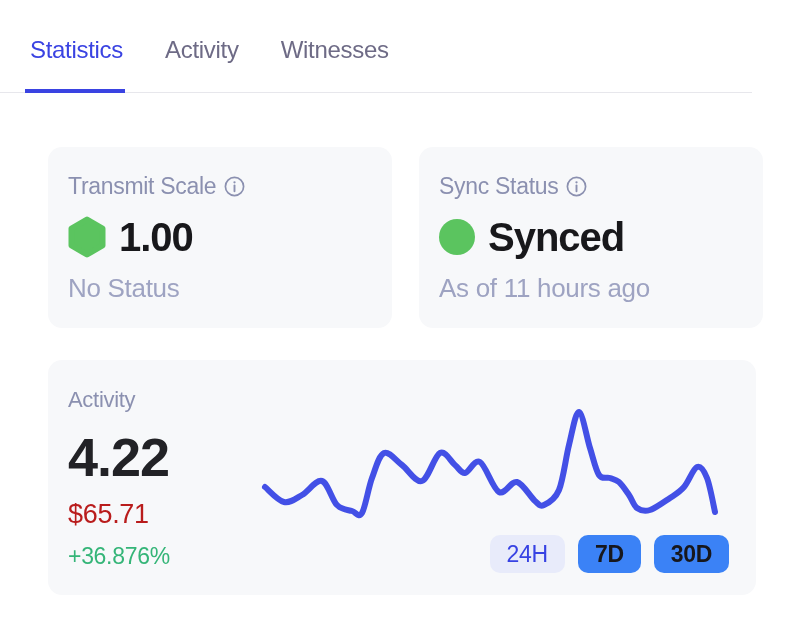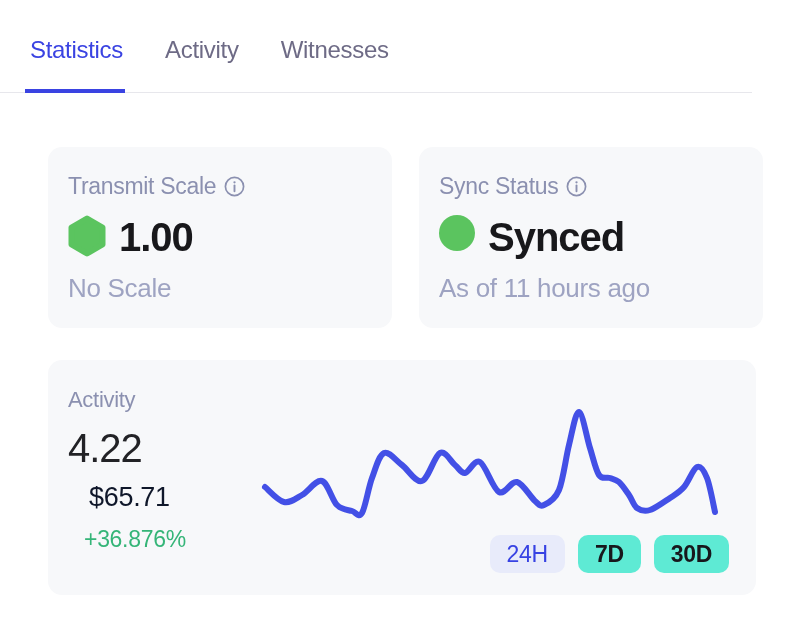--- a/index.html
+++ b/index.html
@@ -43,54 +43,54 @@
     background: #F7F8FA;
     border-radius: 14px;
     padding: 26px 20px 0 20px;
   }
   .card-label {
     display: flex; align-items: center; gap: 8px;
     font-size: 23px; letter-spacing: -0.3px;
     color: #8B90B0;
   }
   .info-icon { flex: 0 0 auto; color: #8B90B0; }
-  .value-row { display: flex; gap: 13px; margin-top: 15px; height: 44px; }
+  .value-row { display: flex; align-items: center; gap: 13px; margin-top: 15px; height: 44px; }
   .big-value {
     font-size: 40px; font-weight: 600; letter-spacing: -1px;
     color: #18181B;
   }
   .marker-circle {
     width: 36px; height: 36px; border-radius: 50%;
     background: #5BC45F;
   }
   .card-sub { font-size: 26px; letter-spacing: -0.3px; color: #9EA3C2; margin-top: 14px; }
   
   .earnings-card {
     position: relative;
     width: 708px; height: 235px;
     background: #F7F8FA;
     border-radius: 14px;
     margin: 32px 0 0 48px;
     padding: 27px 20px 0 20px;
   }
   .earnings-label { font-size: 22px; letter-spacing: -0.3px; color: #8B90B0; }
-  .earnings-value { font-size: 40px; font-weight: 400; letter-spacing: -1px; color: #222226; margin-top: 13px; }
-  .earnings-usd { font-size: 27px; letter-spacing: -0.3px; color: #0f172a; margin-top: 11px; margin-left: 21px; }
-  .earnings-pct { font-size: 23px; letter-spacing: -0.3px; color: #35B578; margin-top: 13px; font-weight: 400; margin-left: 16px; }
+  .earnings-value { font-size: 54px; font-weight: 700; letter-spacing: -1px; color: #222226; margin-top: 13px; }
+  .earnings-usd { font-size: 27px; letter-spacing: -0.3px; color: #b91c1c; margin-top: 11px; }
+  .earnings-pct { font-size: 23px; letter-spacing: -0.3px; color: #35B578; margin-top: 13px; font-weight: 400; }
   .sparkline { position: absolute; left: 214px; top: 48px; overflow: visible; }
   .range-buttons {
     position: absolute; right: 27px; bottom: 22px;
     display: flex; gap: 13px;
   }
   .range-btn {
     height: 38px;
     padding: 0 17px;
     border: none;
     border-radius: 10px;
-    background: #5eead4;
+    background: #3b82f6;
     color: #17171C;
     font-family: "Liberation Sans", sans-serif;
     font-size: 23px;
     font-weight: 600;
     letter-spacing: -0.3px;
     display: flex; align-items: center;
     cursor: pointer;
   }
   .range-btn.active { background: #E8EBFA; color: #3742E3; font-weight: 400; }
 </style>
@@ -115,21 +115,21 @@
           <circle cx="10.5" cy="6.3" r="1.15" fill="currentColor"></circle>
           <line x1="10.5" y1="9.4" x2="10.5" y2="15.2" stroke="currentColor" stroke-width="1.9" stroke-linecap="round"></line>
         </svg>
       </div>
       <div class="value-row">
         <svg width="38" height="42" viewBox="0 0 38 42">
           <polygon points="19,3.5 34.5,12.5 34.5,29.5 19,38.5 3.5,29.5 3.5,12.5" fill="#5BC45F" stroke="#5BC45F" stroke-width="6" stroke-linejoin="round"></polygon>
         </svg>
         <span class="big-value">1.00</span>
       </div>
-      <div class="card-sub">No Scale</div>
+      <div class="card-sub">No Status</div>
     </section>
 
     <section class="stat-card">
       <div class="card-label">
         <span>Sync Status</span>
         <svg class="info-icon" width="21" height="21" viewBox="0 0 21 21">
           <circle cx="10.5" cy="10.5" r="9.1" fill="none" stroke="currentColor" stroke-width="1.7"></circle>
           <circle cx="10.5" cy="6.3" r="1.15" fill="currentColor"></circle>
           <line x1="10.5" y1="9.4" x2="10.5" y2="15.2" stroke="currentColor" stroke-width="1.9" stroke-linecap="round"></line>
         </svg>

